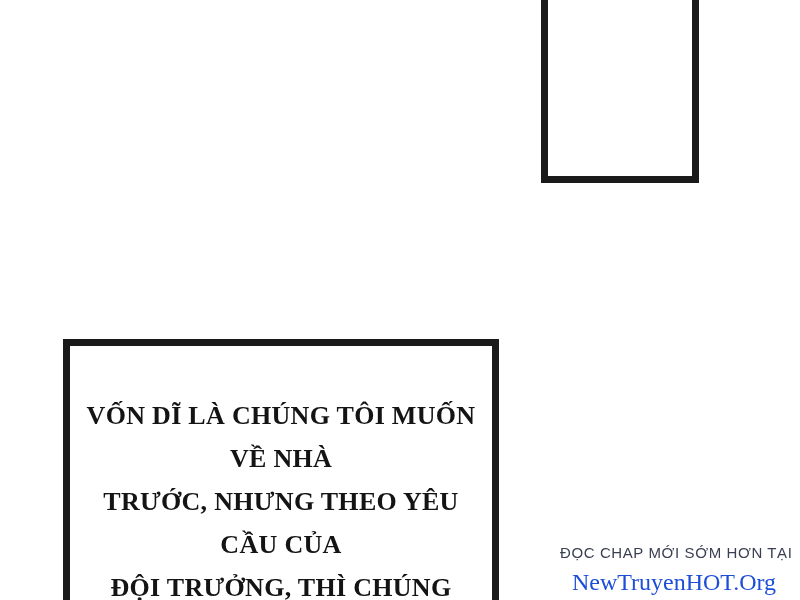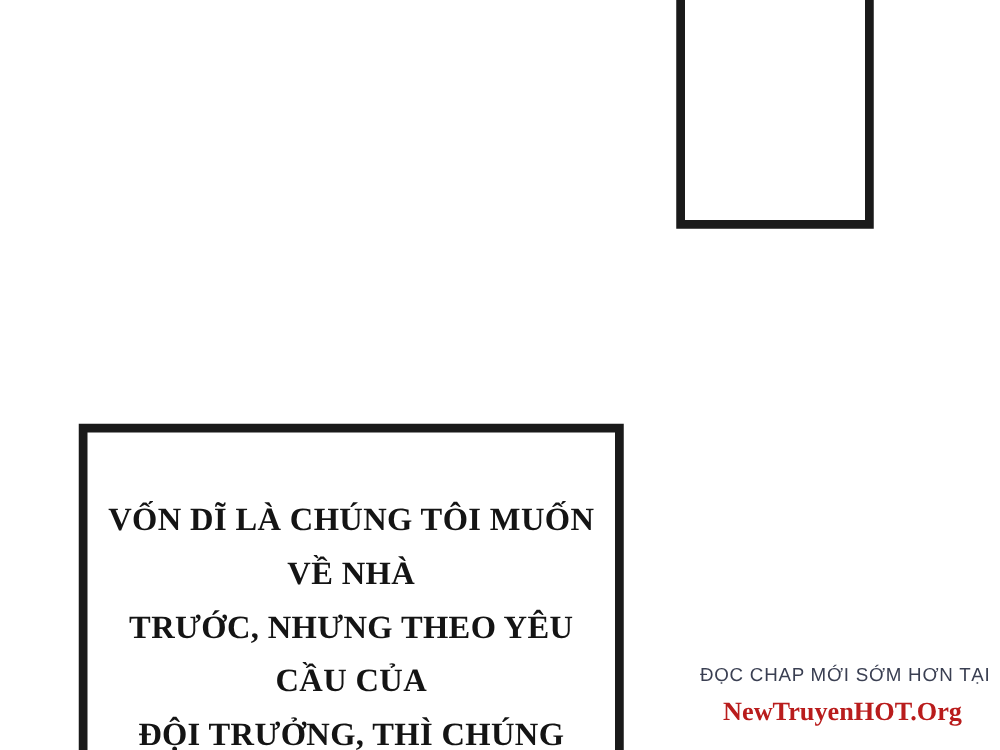--- a/index.html
+++ b/index.html
@@ -53,37 +53,37 @@
     letter-spacing: 0.3px;
     color: #141414;
     padding: 0 14px;
     white-space: pre-line;
   }
 
   
   .watermark {
     position: absolute;
     left: 560px;
-    top: 532px;
+    top: 544px;
     width: 228px;
     text-align: center;
   }
   .watermark-line1 {
     font-family: "Liberation Sans", sans-serif;
     font-size: 15px;
     letter-spacing: 0.6px;
     color: #3a3f52;
     white-space: nowrap;
   }
   .watermark-line2 {
     margin-top: 8px;
     font-family: "Liberation Serif", serif;
-    font-weight: bold;
-    font-size: 21px;
-    color: #b91c1c;
+    font-weight: normal;
+    font-size: 24px;
+    color: #1d4ed8;
     white-space: nowrap;
   }
 </style>
 </head>
 <body>
 
 <div class="panel-top"></div>
 
 <div class="panel-narration">
   <div class="narration-text">VỐN DĨ LÀ CHÚNG TÔI MUỐN VỀ NHÀ

